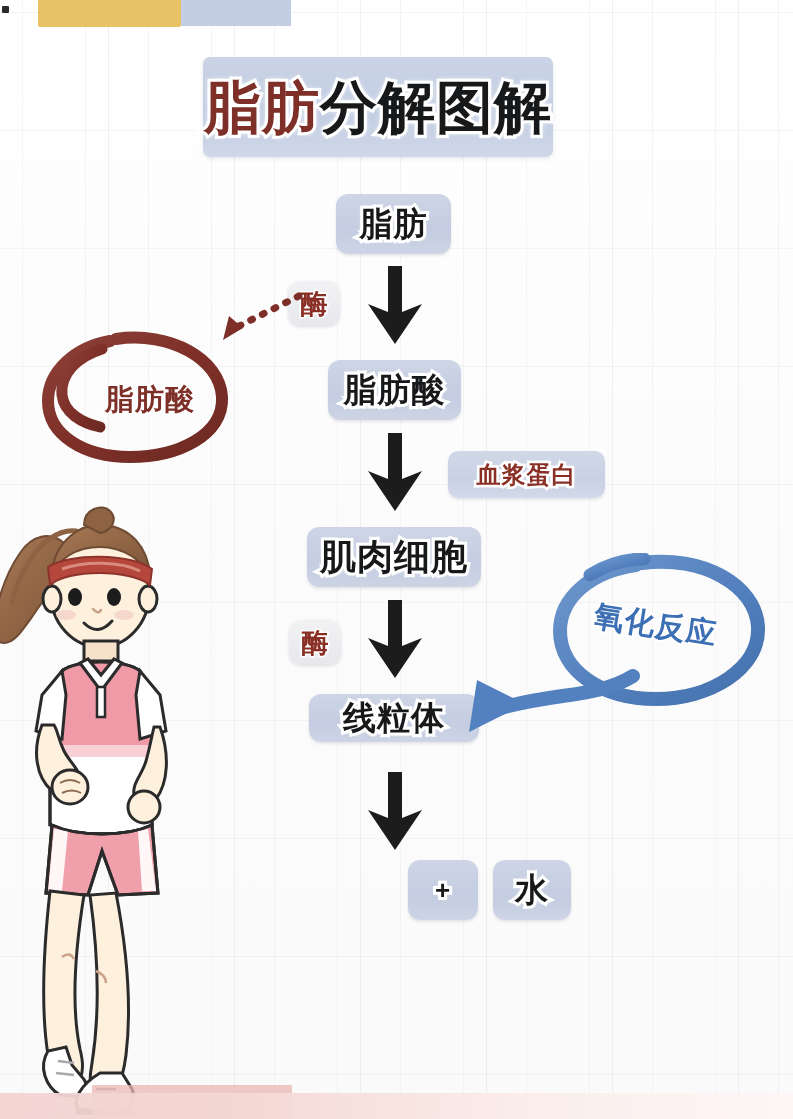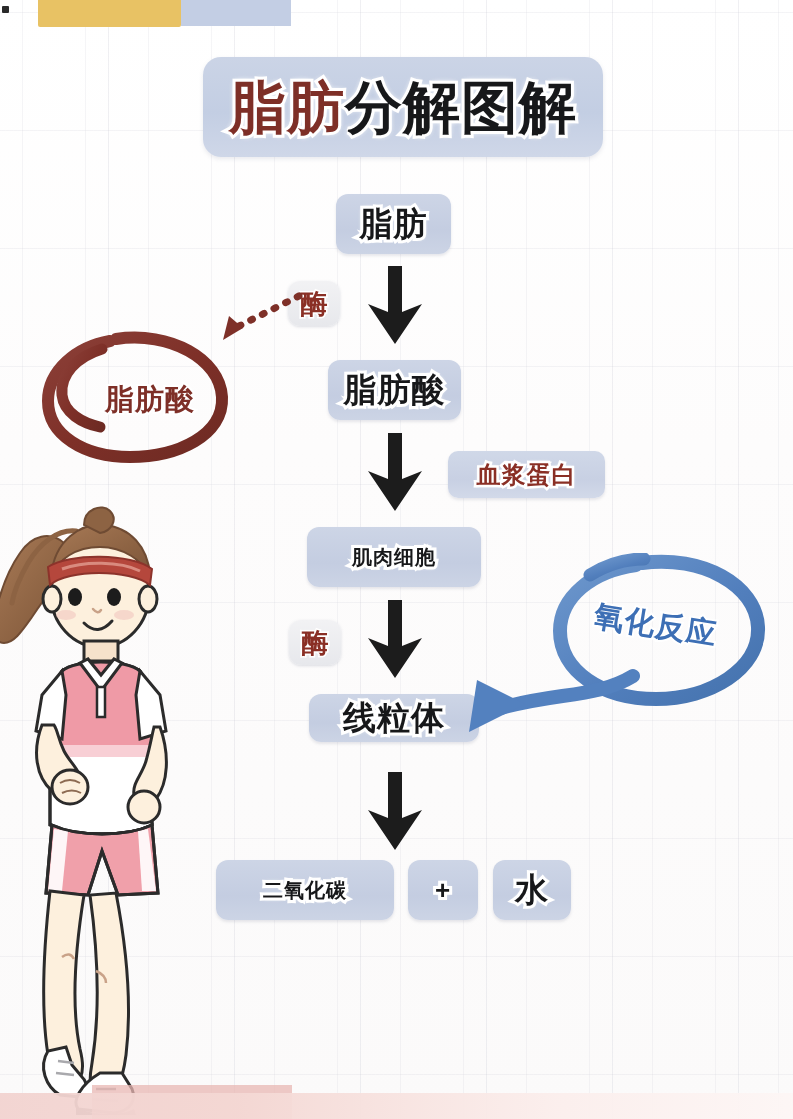--- a/index.html
+++ b/index.html
@@ -60,23 +60,23 @@
     background:linear-gradient(to right,#f2d3d0 0%,#f4d8d4 30%,#fbeeec 70%,#fdf6f5 100%);
     opacity:.95;
   }
   .pink-band2{
     position:absolute;left:92px;bottom:0;width:200px;height:34px;
     background:#e8b7b3;opacity:.75;
   }
 
   
   .title-plate{
-    position:absolute;left:203px;top:57px;width:400px;height:100px;
+    position:absolute;left:203px;top:57px;width:350px;height:100px;
     background:linear-gradient(to bottom,#cbd4e6 0%,#c3cee3 55%,#cfd7e8 100%);
-    border-radius:18px;
+    border-radius:7px;
     box-shadow:0 2px 4px rgba(120,125,150,.16);
   }
   .title-text{
     position:absolute;left:0;right:0;top:20px;
     text-align:center;
     font-size:57px;line-height:60px;
     font-weight:900;
     letter-spacing:1px;
     white-space:nowrap;
   }
@@ -103,21 +103,21 @@
     box-shadow:0 2px 3px rgba(120,126,150,.18);
     display:flex;align-items:center;justify-content:center;
   }
   .node-label{
     font-size:33px;font-weight:900;letter-spacing:1px;
     color:#17181a;white-space:nowrap;
     -webkit-text-stroke:6px #ffffff;
     paint-order:stroke fill;
     text-shadow:0 0 5px #fff,0 0 5px #fff,1px 1px 0 #fff,-1px -1px 0 #fff;
   }
-  .node-label.small{font-size:20px;}
+  .node-label.small{font-size:36px;}
   .node-label.plus{font-size:26px;}
 
   #n-fat      {left:336px;top:194px;width:115px;height:60px;}
   #n-fattyacid{left:328px;top:360px;width:133px;height:60px;}
   #n-muscle   {left:307px;top:527px;width:174px;height:60px;}
   #n-mito     {left:309px;top:694px;width:170px;height:48px;}
   #n-co2      {left:216px;top:860px;width:178px;height:60px;}
   #n-plus     {left:408px;top:860px;width:70px;height:60px;}
   #n-water    {left:493px;top:860px;width:78px;height:60px;}
 
@@ -296,23 +296,20 @@
   </div>
 
   <div class="node" id="n-muscle">
     <span class="node-label small">肌肉细胞</span>
   </div>
 
   <div class="node" id="n-mito">
     <span class="node-label">线粒体</span>
   </div>
 
-  <div class="node" id="n-co2">
-    <span class="node-label small">二氧化碳</span>
-  </div>
 
   <div class="node" id="n-plus">
     <span class="node-label plus">+</span>
   </div>
 
   <div class="node" id="n-water">
     <span class="node-label">水</span>
   </div>
 
   <div id="n-plasma">

